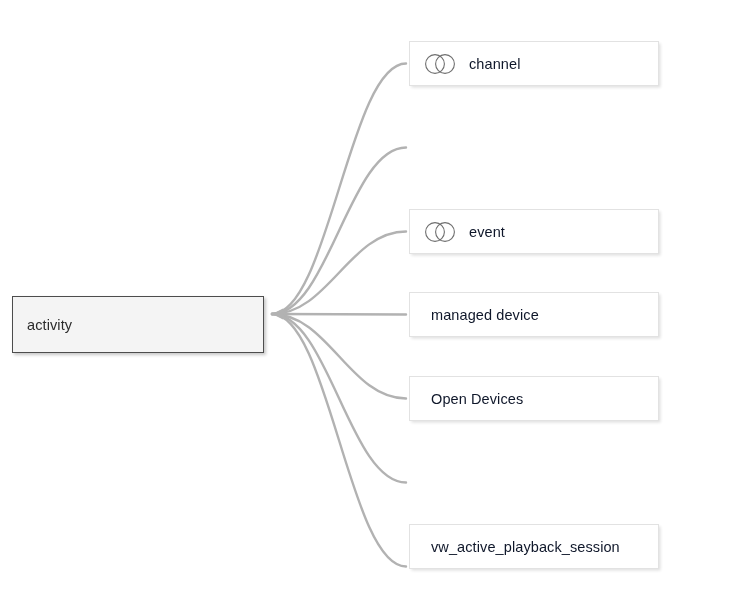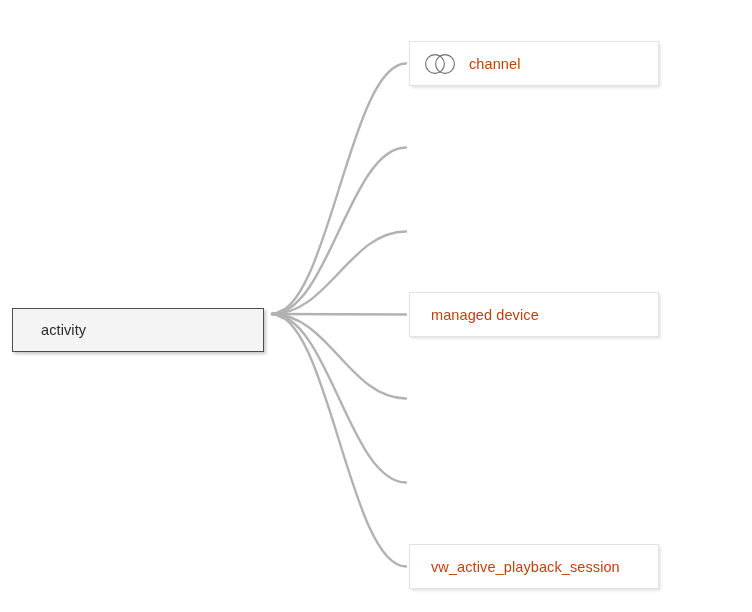--- a/index.html
+++ b/index.html
@@ -35,29 +35,29 @@
     stroke-linecap: round;
   }
   .arrow-head {
     fill: #b2b2b2;
   }
 
   
   .root-node {
     position: absolute;
     left: 12px;
-    top: 308px;
+    top: 296px;
     width: 252px;
-    height: 44px;
+    height: 57px;
     box-sizing: border-box;
     background: #f4f4f4;
     border: 1.6px solid #4d4d4d;
     display: flex;
     align-items: center;
-    padding-left: 28px;
+    padding-left: 14px;
     box-shadow: 2px 2px 3px rgba(0,0,0,0.22);
   }
   .root-label {
     font-size: 14.5px;
     color: #2b2b2b;
     letter-spacing: 0.1px;
   }
 
   
   .child-node {
@@ -68,21 +68,21 @@
     box-sizing: border-box;
     background: #ffffff;
     border: 1px solid #e2e2e2;
     display: flex;
     align-items: center;
     padding-left: 11px;
     box-shadow: 1.5px 1.5px 3px rgba(0,0,0,0.13);
   }
   .child-label {
     font-size: 14.5px;
-    color: #c2410c;
+    color: #0f172a;
     letter-spacing: 0.1px;
     white-space: nowrap;
   }
   .venn-icon {
     flex: 0 0 auto;
     width: 38px;
     height: 22px;
     margin-right: 10px;
     display: block;
   }
@@ -117,24 +117,34 @@
 
   <div class="child-node" style="top:41px">
     <svg class="venn-icon" viewBox="0 0 38 22" xmlns="http://www.w3.org/2000/svg">
       <circle cx="14" cy="11" r="9.4"></circle>
       <circle cx="24" cy="11" r="9.4"></circle>
     </svg>
     <span class="child-label">channel</span>
   </div>
 
 
+  <div class="child-node" style="top:209px">
+    <svg class="venn-icon" viewBox="0 0 38 22" xmlns="http://www.w3.org/2000/svg">
+      <circle cx="14" cy="11" r="9.4"></circle>
+      <circle cx="24" cy="11" r="9.4"></circle>
+    </svg>
+    <span class="child-label">event</span>
+  </div>
 
   <div class="child-node no-icon-pad" style="top:292px">
     <span class="child-label">managed device</span>
   </div>
 
+  <div class="child-node no-icon-pad" style="top:376px">
+    <span class="child-label">Open Devices</span>
+  </div>
 
 
-  <div class="child-node no-icon-pad" style="top:544px">
+  <div class="child-node no-icon-pad" style="top:524px">
     <span class="child-label">vw_active_playback_session</span>
   </div>
 
 </div>
 
 </body></html>

